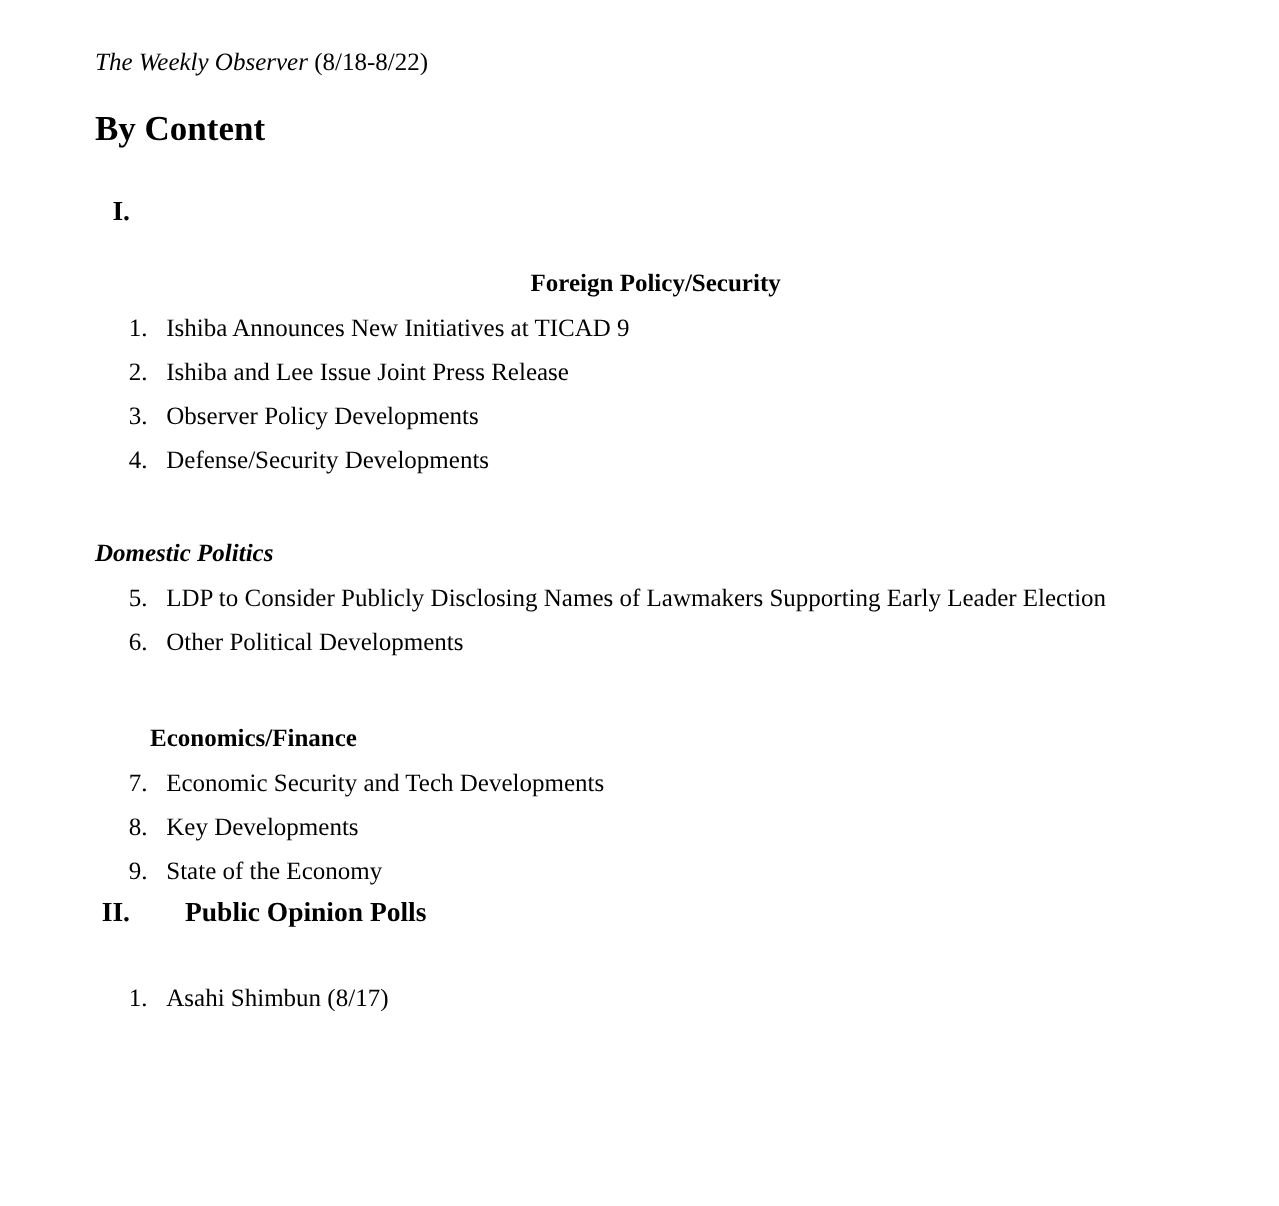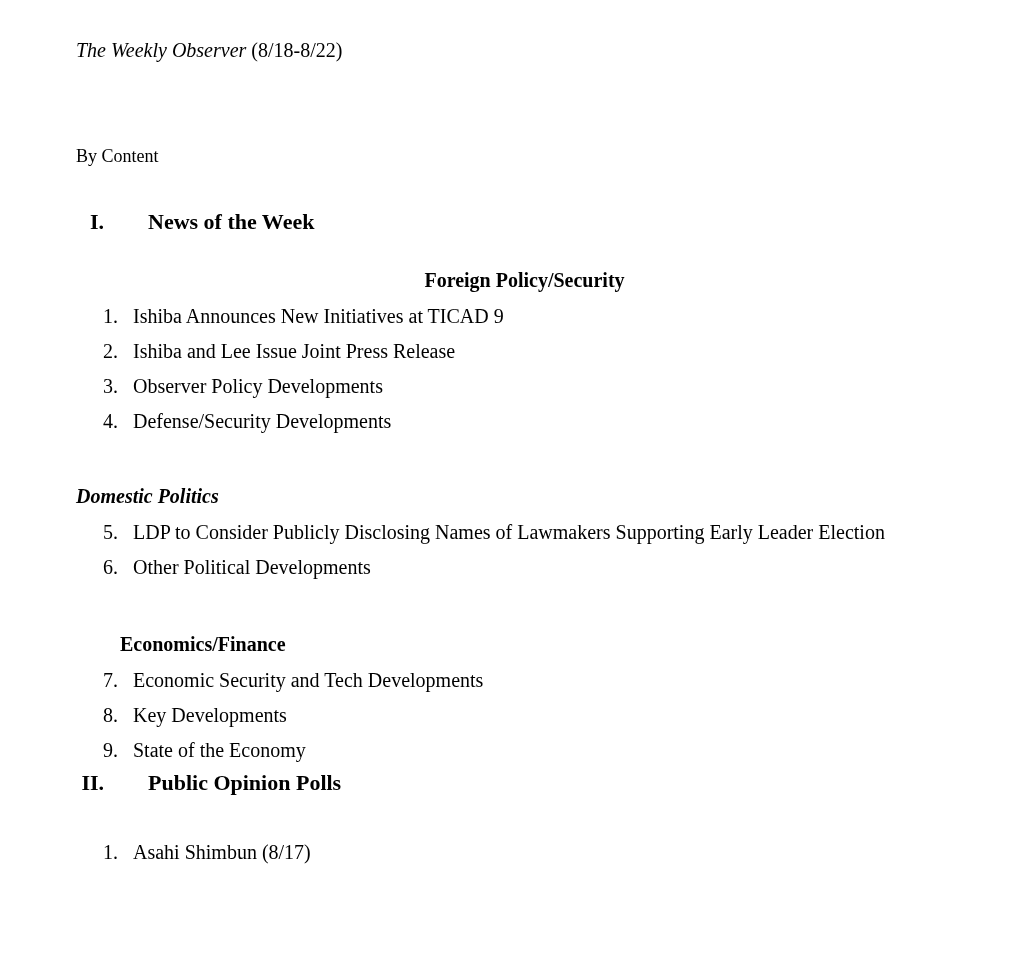--- a/index.html
+++ b/index.html
@@ -21,24 +21,24 @@
   
   .pub-line {
     font-size: 20px;
     line-height: 25px;
   }
   .pub-italic { font-style: italic; }
   .pub-date { margin-left: 5px; }
 
   
   .by-content {
-    margin-top: 77px;
-    font-size: 18px;
+    margin-top: 24px;
+    font-size: 28px;
     line-height: 33px;
-    font-weight: normal;
+    font-weight: bold;
   }
 
   
   .section-heading {
     display: flex;
     font-size: 22px;
     line-height: 29px;
     font-weight: bold;
   }
   .section-heading .roman {
@@ -88,21 +88,20 @@
 <div class="page">
 
   <p class="pub-line">
     <span class="pub-italic">The Weekly Observer</span><span class="pub-date">(8/18-8/22)</span>
   </p>
 
   <h1 class="by-content">By Content</h1>
 
   <div class="section-heading sec1">
     <span class="roman">I.</span>
-    <span class="section-title">News of the Week</span>
   </div>
 
   <h3 class="group-heading g1">Foreign Policy/Security</h3>
   <div class="toc-list">
     <div class="toc-item">
       <span class="num">1.</span>
       <span class="item-text">Ishiba Announces New Initiatives at TICAD 9</span>
     </div>
     <div class="toc-item">
       <span class="num">2.</span>

